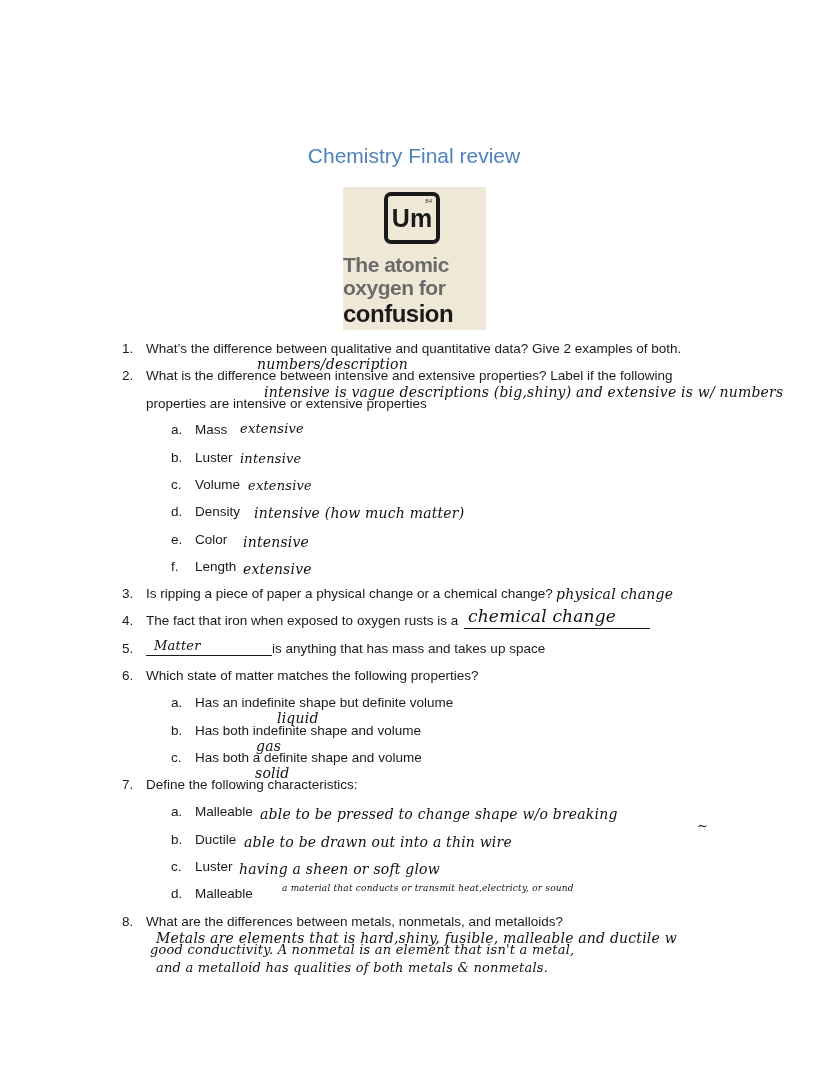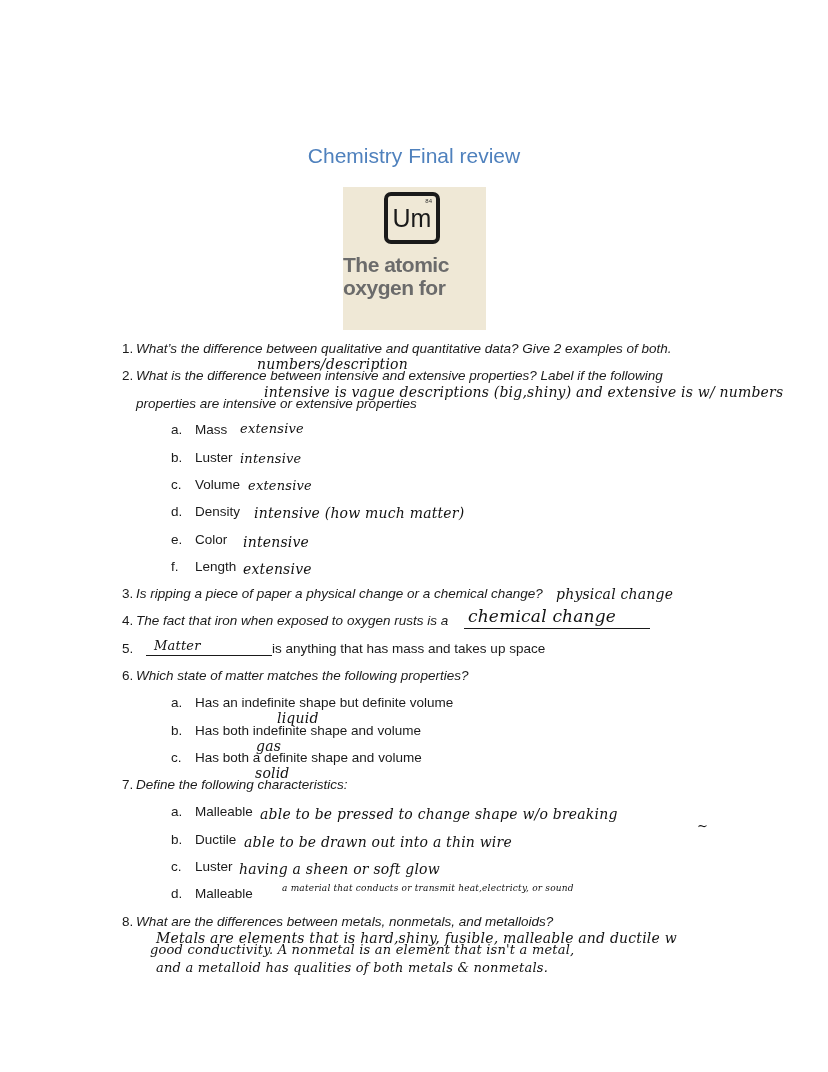--- a/index.html
+++ b/index.html
@@ -5,50 +5,51 @@
     html, body { margin: 0; padding: 0; background: #ffffff; }
     body { width: 828px; height: 1072px; position: relative; overflow: hidden;
            font-family: "Liberation Sans", sans-serif; color: #1a1a1a; }
     .title { position: absolute; top: 144px; left: 0; width: 828px; text-align: center;
              font-size: 21px; color: #4f81bd; }
     .logo { position: absolute; left: 343px; top: 187px; width: 143px; height: 143px;
             background: #efe8d6; }
     .logo .box { position: absolute; left: 41px; top: 5px; width: 56px; height: 52px;
                  border: 4px solid #1a1a1a; border-radius: 7px; box-sizing: border-box; }
     .logo .sym { position: absolute; left: 0; top: 8px; width: 100%; text-align: center;
-                 font-size: 25px; font-weight: normal; color: #1a1a1a; }
+                 font-size: 25px; font-weight: bold; color: #1a1a1a; }
     .logo .num { position: absolute; right: 4px; top: 2px; font-size: 6px; color: #333; }
     .logo .l1, .logo .l2, .logo .l3 { position: absolute; left: 0; width: 100%; text-align: left;
                  font-weight: bold; letter-spacing: -0.5px; }
     .logo .l1 { top: 66px; font-size: 21px; color: #6b6b6b; }
     .logo .l2 { top: 89px; font-size: 21px; color: #6b6b6b; }
     .logo .l3 { top: 113px; font-size: 24px; color: #1a1a1a; }
     .q { position: absolute; font-size: 13.5px; white-space: nowrap; }
     .num-l { position: absolute; left: 122px; }
-    .txt { position: absolute; left: 136px; font-style: italic; }
+    .txt { position: absolute; left: 146px; }
     .sub-l { position: absolute; left: 171px; }
     .sub-t { position: absolute; left: 195px; }
     .hw { position: absolute; font-family: "DejaVu Serif", serif; font-style: italic;
           font-size: 14px; color: #111; white-space: nowrap; letter-spacing: 0.2px; }
     .hw-lg { font-size: 17px; }
     .hw-md { font-size: 13px; }
     .uline { position: absolute; border-bottom: 1px solid #1a1a1a; }
   </style>
 </head>
 <body>
 
 <div class="title">Chemistry Final review</div>
 
 <div class="logo">
   <div class="box">
     <span class="num">84</span>
     <div class="sym">Um</div>
   </div>
   <div class="l1">The atomic</div>
   <div class="l2">oxygen for</div>
+  <div class="l3">confusion</div>
 </div>
 
 <div>
   <span class="q num-l" style="top:341px">1.</span>
   <span class="q txt" style="top:341px">What’s the difference between qualitative and quantitative data? Give 2 examples of both.</span>
 </div>
 
 <div>
   <span class="hw" style="left:257px;top:356px">numbers/description</span>
   <span class="q num-l" style="top:368px">2.</span>

